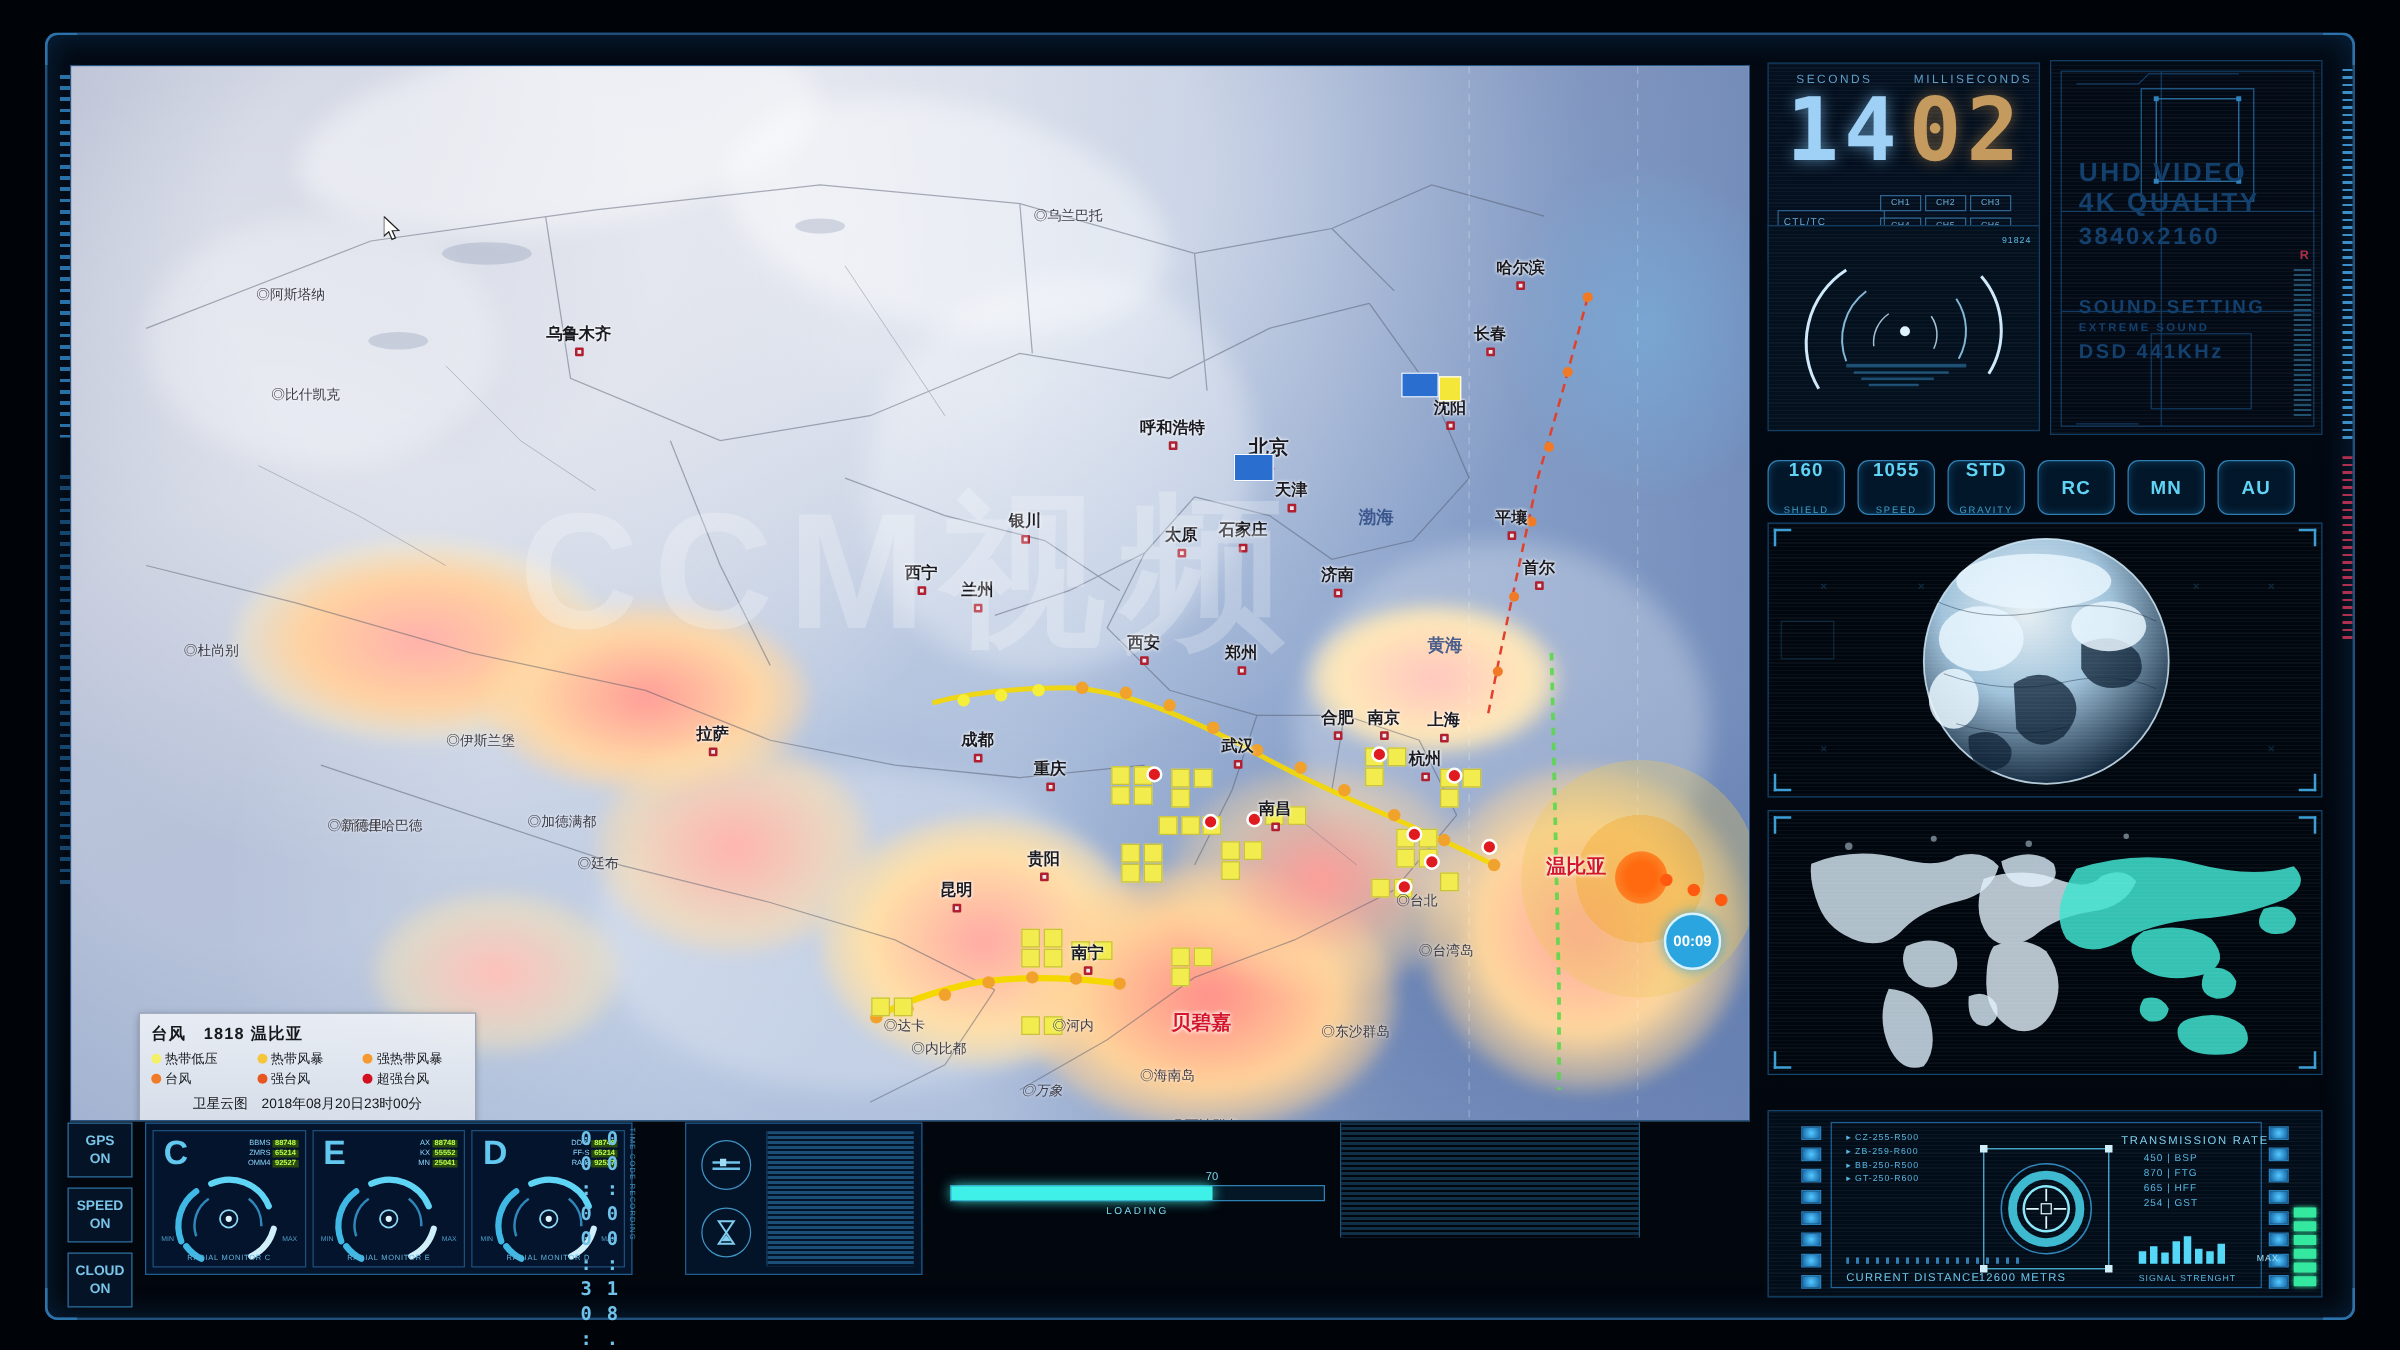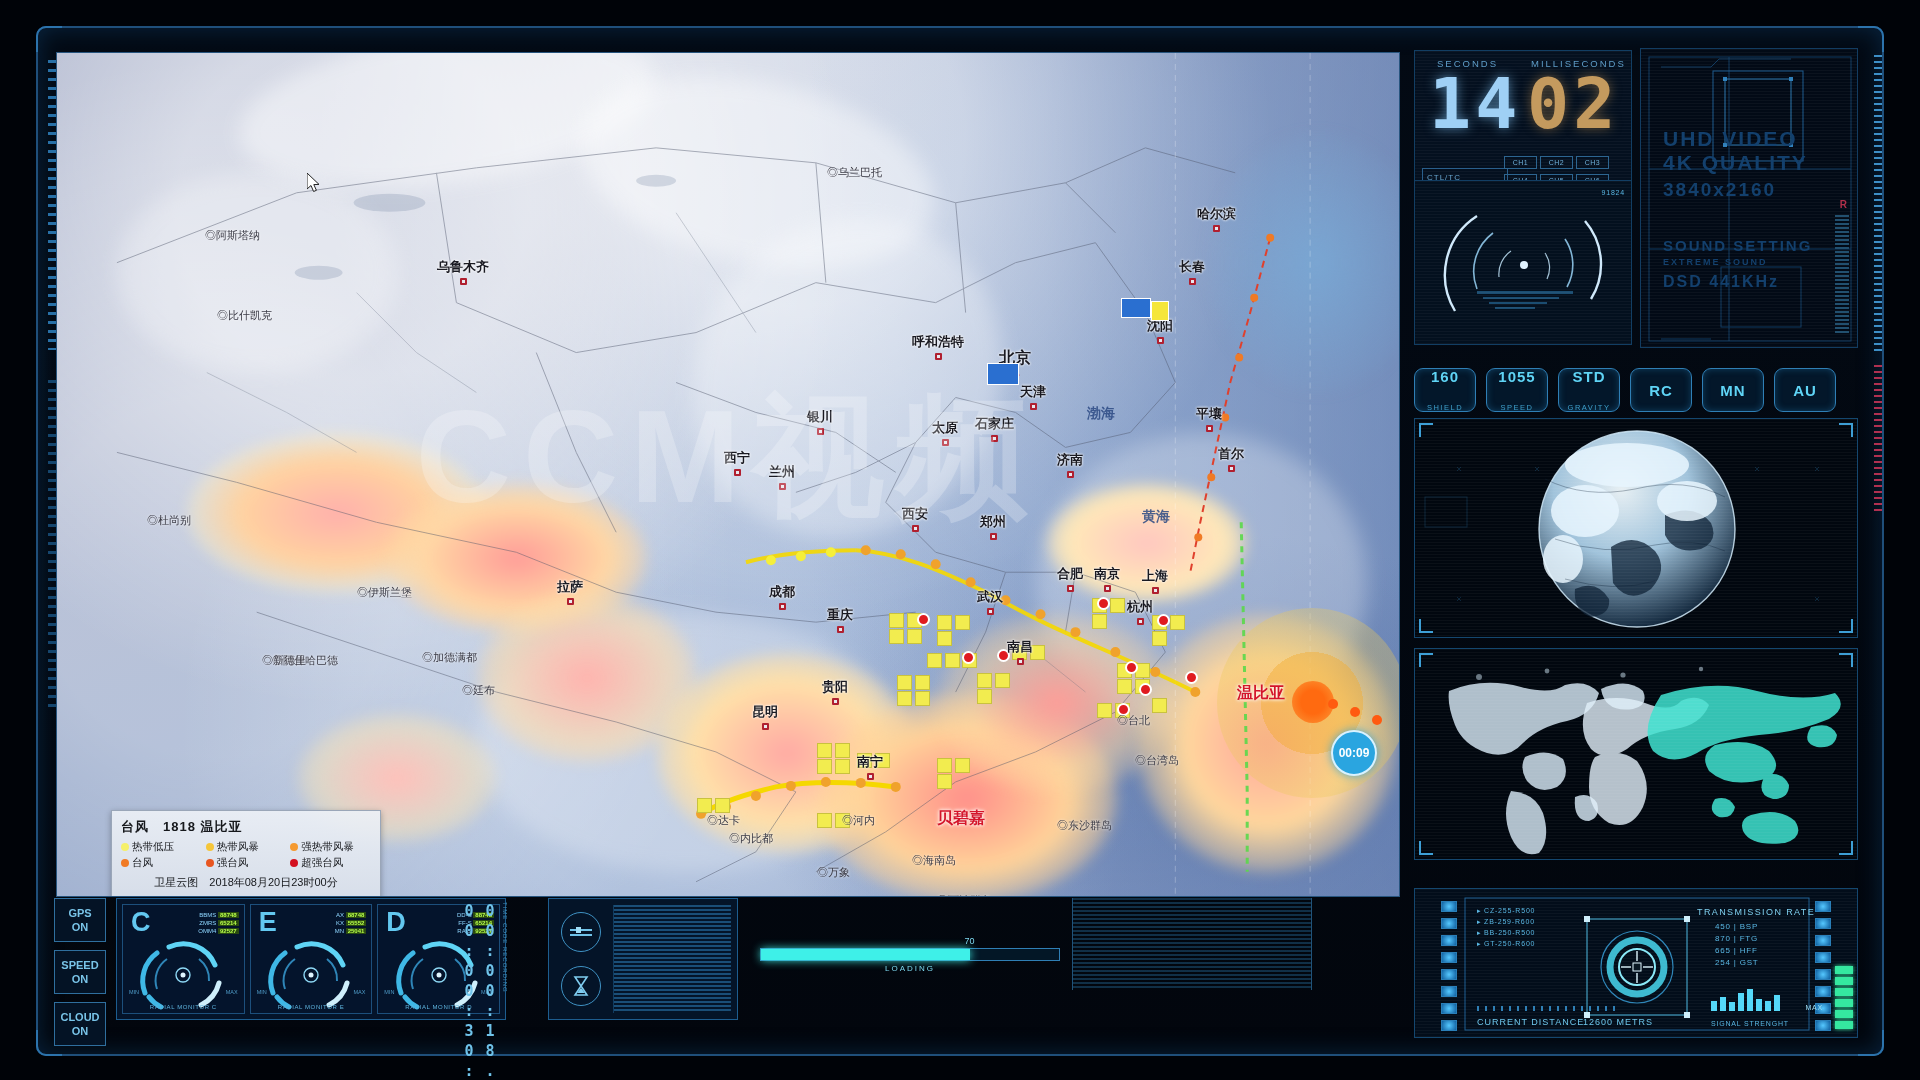--- a/index.html
+++ b/index.html
@@ -457,21 +457,21 @@
         <div class="city-sm" style="left: 160px; top: 255px;">◎比什凯克</div>
         <div class="city-sm" style="left: 148px; top: 175px;">◎阿斯塔纳</div>
         <div class="city-sm" style="left: 90px; top: 460px;">◎杜尚别</div>
         <div class="city-sm" style="left: 215px; top: 600px;">◎阿什哈巴德</div>
         <div class="city-sm" style="left: 300px; top: 532px;">◎伊斯兰堡</div>
         <div class="city-sm" style="left: 365px; top: 597px;">◎加德满都</div>
         <div class="city-sm" style="left: 205px; top: 600px;">◎新德里</div>
         <div class="city-sm" style="left: 405px; top: 630px;">◎廷布</div>
         <div class="city-sm" style="left: 650px; top: 760px;">◎达卡</div>
         <div class="city-sm" style="left: 672px; top: 778px;">◎内比都</div>
-        <div class="city-sm" style="left: 760px; top: 812px;">◎万象</div>
+        <div class="city-sm" style="left: 760px; top: 812px; font-style: italic;">◎万象</div>
         <div class="city-sm" style="left: 785px; top: 760px;">◎河内</div>
         <div class="city-sm" style="left: 1060px; top: 660px;">◎台北</div>
         <div class="city-sm" style="left: 1078px; top: 700px;">◎台湾岛</div>
         <div class="city-sm" style="left: 855px; top: 800px;">◎海南岛</div>
         <div class="city-sm" style="left: 1000px; top: 765px;">◎东沙群岛</div>
         <div class="city-sm" style="left: 880px; top: 840px;">◎西沙群岛</div>
       </div>
     <div id="sea-layer">
         <div class="sea-name" style="left: 1030px; top: 352px;">渤海</div>
         <div class="sea-name" style="left: 1085px; top: 455px;">黄海</div>

